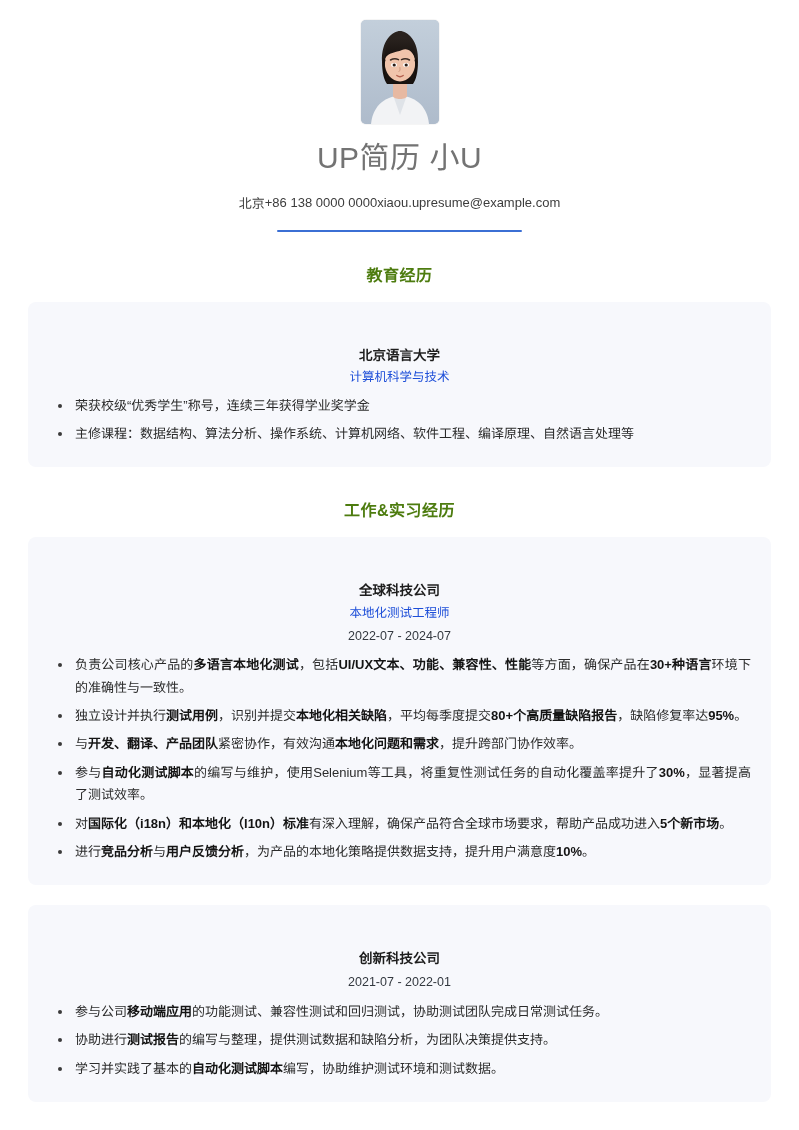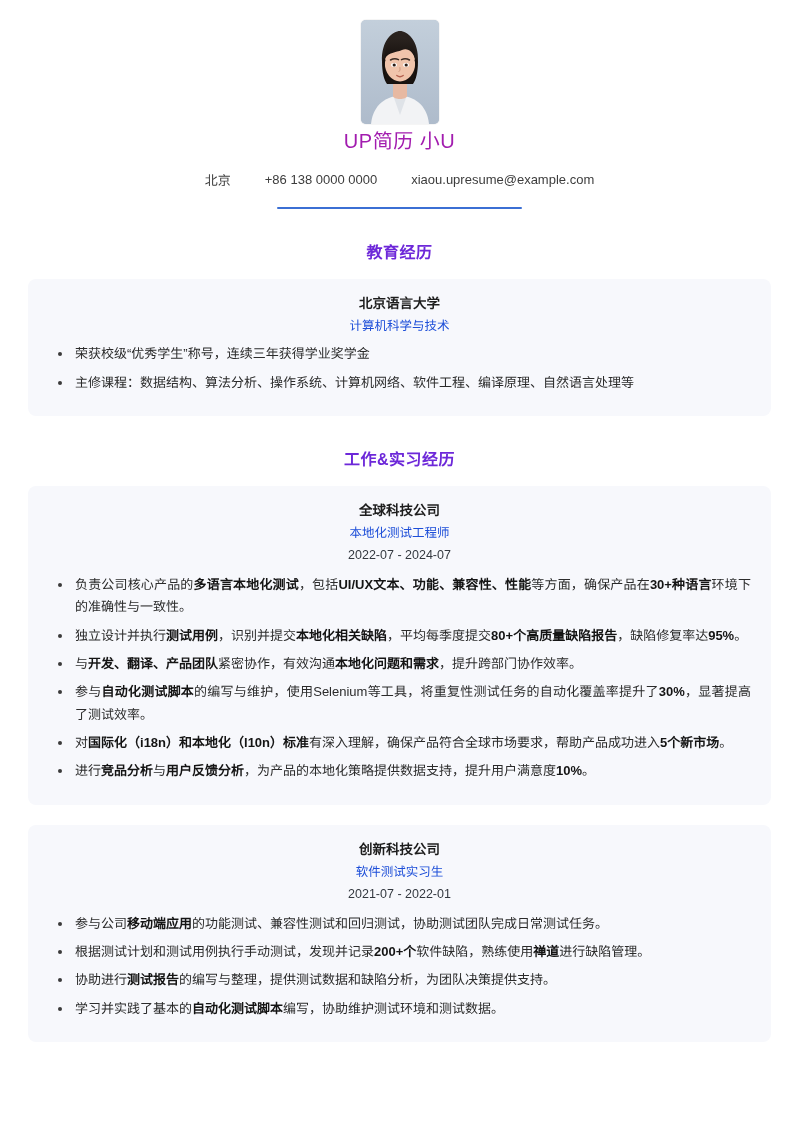--- a/index.html
+++ b/index.html
@@ -36,68 +36,67 @@
     height: 104px;
     border-radius: 5px;
     overflow: hidden;
     display: block;
     background: #b9c4d2;
     box-shadow: 0 0 0 1px rgba(0,0,0,0.04);
   }
   .avatar svg { display:block; width:100%; height:100%; }
 
   .name {
-    margin-top: 5px;
-    font-size: 20px;
+    margin-top: 15px;
+    font-size: 30px;
     font-weight: 400;
-    color: #a21caf;
+    color: #737373;
     letter-spacing: 0.5px;
     line-height: 1.25;
   }
   .contacts {
     margin-top: 16px;
     font-size: 13px;
     color: #3c3c3c;
     display: flex;
     justify-content: center;
     align-items: center;
-    gap: 34px;
     flex-wrap: wrap;
   }
   .contact-item { white-space: nowrap; }
 
   .header-rule {
     margin: 18px auto 0 auto;
     width: 245px;
     height: 2px;
     background: #3b6fd4;
     border-radius: 1px;
   }
 
   
   .section { margin-top: 30px; }
   .section-title {
     text-align: center;
-    color: #6d28d9;
+    color: #4d7c0f;
     font-size: 16px;
     font-weight: bold;
     letter-spacing: 0.5px;
     margin-bottom: 16px;
   }
 
   .card {
     margin: 0 28px 20px 28px;
     background: #f7f8fc;
     border-radius: 8px;
     padding: 14px 20px 16px 20px;
     box-sizing: border-box;
   }
   .card:last-child { margin-bottom: 0; }
 
-  .entry-head { text-align: center; }
+  .entry-head { text-align: center; margin-top: 29px; }
   .entry-org {
     font-size: 13.5px;
     font-weight: bold;
     color: #1d1d1d;
     line-height: 1.7;
   }
   .entry-role {
     font-size: 12.5px;
     color: #1d4ed8;
     line-height: 1.7;
@@ -225,26 +224,24 @@
             <li><span>独立设计并执行</span><b>测试用例</b><span>，识别并提交</span><b>本地化相关缺陷</b><span>，平均每季度提交</span><b>80+个高质量缺陷报告</b><span>，缺陷修复率达</span><b>95%</b><span>。</span></li>
             <li><span>与</span><b>开发、翻译、产品团队</b><span>紧密协作，有效沟通</span><b>本地化问题和需求</b><span>，提升跨部门协作效率。</span></li>
             <li><span>参与</span><b>自动化测试脚本</b><span>的编写与维护，使用Selenium等工具，将重复性测试任务的自动化覆盖率提升了</span><b>30%</b><span>，显著提高了测试效率。</span></li>
             <li><span>对</span><b>国际化（i18n）和本地化（l10n）标准</b><span>有深入理解，确保产品符合全球市场要求，帮助产品成功进入</span><b>5个新市场</b><span>。</span></li>
             <li><span>进行</span><b>竞品分析</b><span>与</span><b>用户反馈分析</b><span>，为产品的本地化策略提供数据支持，提升用户满意度</span><b>10%</b><span>。</span></li>
           </ul>
         </div>
         <div class="card">
           <div class="entry-head">
             <div class="entry-org">创新科技公司</div>
-            <div class="entry-role">软件测试实习生</div>
             <div class="entry-meta"><span>2021-07 - 2022-01</span></div>
           </div>
           <ul class="bullets">
             <li><span>参与公司</span><b>移动端应用</b><span>的功能测试、兼容性测试和回归测试，协助测试团队完成日常测试任务。</span></li>
-            <li><span>根据测试计划和测试用例执行手动测试，发现并记录</span><b>200+个</b><span>软件缺陷，熟练使用</span><b>禅道</b><span>进行缺陷管理。</span></li>
             <li><span>协助进行</span><b>测试报告</b><span>的编写与整理，提供测试数据和缺陷分析，为团队决策提供支持。</span></li>
             <li><span>学习并实践了基本的</span><b>自动化测试脚本</b><span>编写，协助维护测试环境和测试数据。</span></li>
           </ul>
         </div>
       </div>
     </div>
 
 </div>
 
 </body></html>

